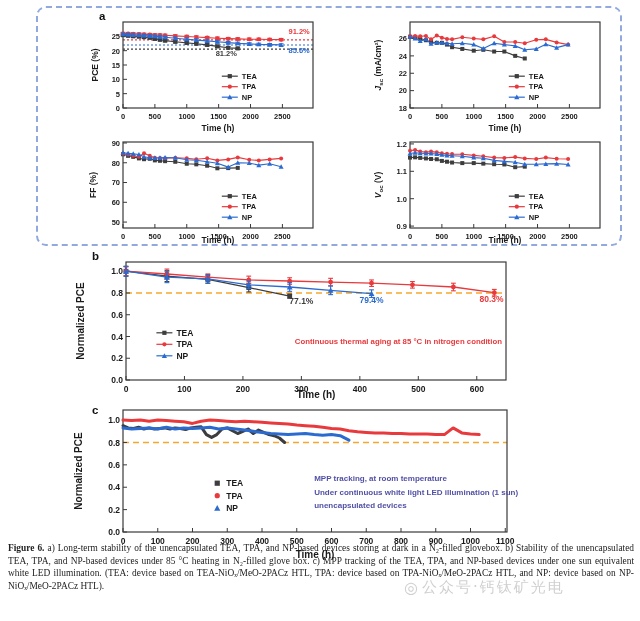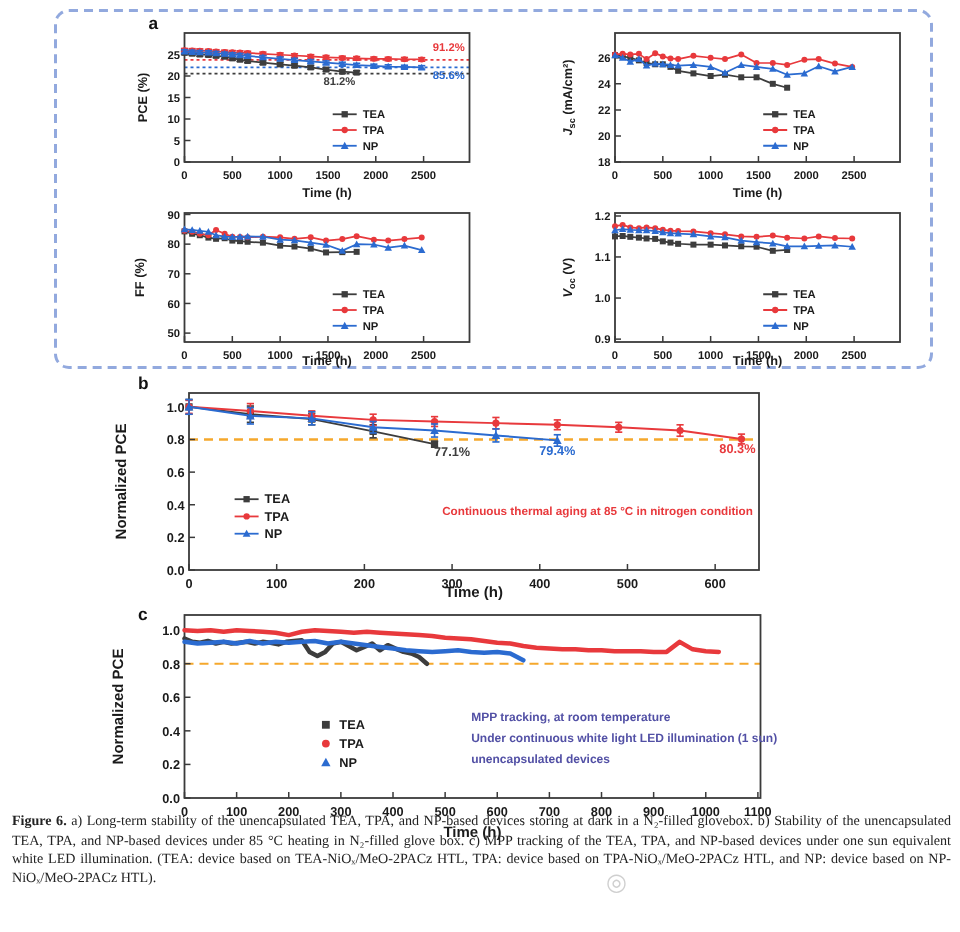--- a/index.html
+++ b/index.html
@@ -867,14 +867,15 @@
         <text x="62" y="69" fill="#1a1a1a" font-size="10" text-anchor="middle" font-family="&quot;Liberation Sans&quot;,sans-serif" font-weight="bold" transform="rotate(-90 62 69)"><tspan>Normalized PCE</tspan></text>
       </g>
     </svg>
 
   <div id="caption">
     <span class="cap-label">Figure 6.</span><span> a) Long-term stability of the unencapsulated TEA, TPA, and NP-based devices storing at dark in a N₂-filled glovebox. b) Stability of the unencapsulated TEA, TPA, and NP-based devices under 85 °C heating in N₂-filled glove box. c) MPP tracking of the TEA, TPA, and NP-based devices under one sun equivalent white LED illumination. (TEA: device based on TEA-NiOₓ/MeO-2PACz HTL, TPA: device based on TPA-NiOₓ/MeO-2PACz HTL, and NP: device based on NP-NiOₓ/MeO-2PACz HTL).</span>
   </div>
 
   <div id="watermark">
     <span class="wm-icon">◎</span>
+    <span>公众号·钙钛矿光电</span>
   </div>
 </div>
 
 </body></html>

